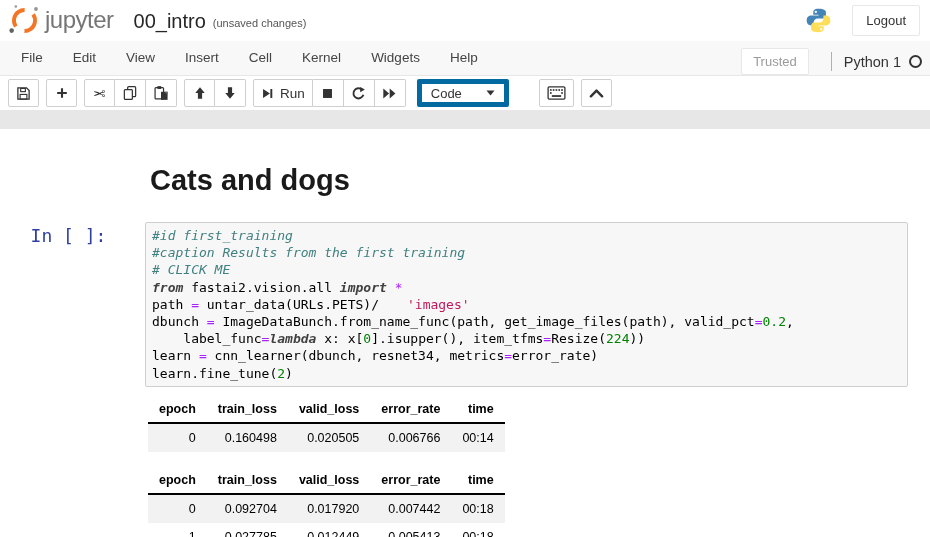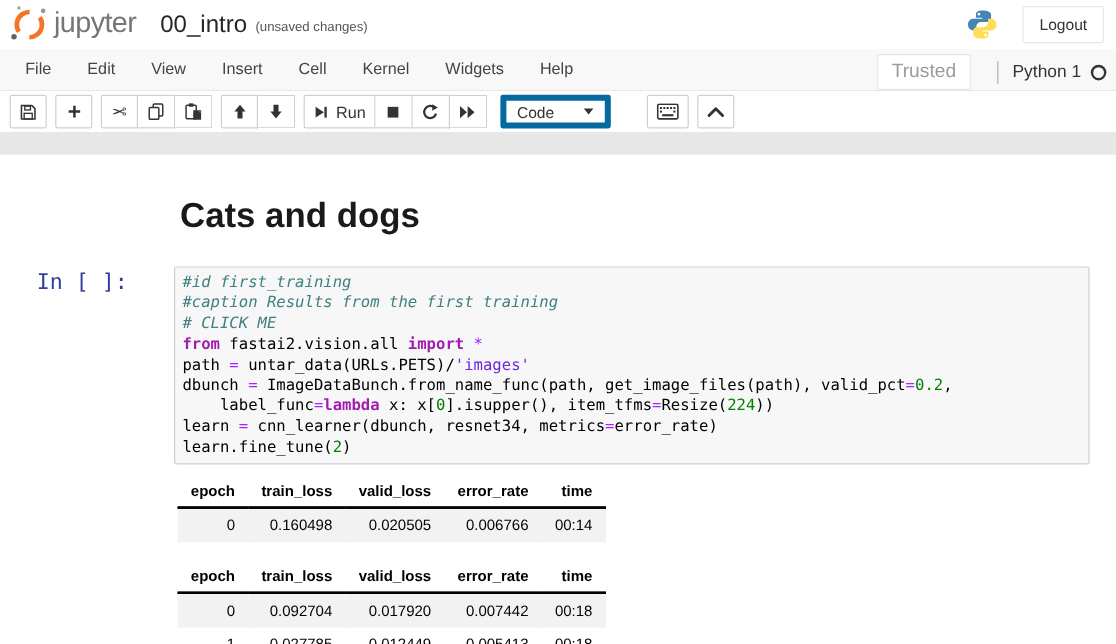--- a/index.html
+++ b/index.html
@@ -15,21 +15,21 @@
   .logo { display:flex; align-items:center; cursor:pointer; }
   .logo-text { font-size:24px; color:#767677; letter-spacing:-0.5px; margin-left:4px; line-height:1; padding-bottom:2px; }
   .nb-title { font-size:20px; color:#262626; margin-left:20px; line-height:1; }
   .autosave { font-size:11px; color:#555; margin-left:7px; padding-top:4px; }
   .header-right { margin-left:auto; display:flex; align-items:center; gap:20px; }
   .logout-btn { font-size:13px; color:#333; background:#fff; border:1px solid #e7e7e7; border-radius:2px; padding:7px 13px; cursor:pointer; font-family:inherit; }
   
   .menubar { height:35px; background:#f8f8f8; border-bottom:1px solid #e7e7e7; display:flex; align-items:flex-end; padding:0 6px; }
   .menu-item { font-size:13.5px; color:#444; padding:0 15px; line-height:34px; cursor:pointer; }
   .menu-right { margin-left:auto; display:flex; align-items:center; padding-right:2px; }
-  .trusted { border:1px solid #e7e7e7; background:#fff; color:#9b9b9b; font-size:16px; padding:5px 11px; border-radius:2px;margin-left:11px; }
+  .trusted { border:1px solid #e7e7e7; background:#fff; color:#9b9b9b; font-size:13px; padding:5px 11px; border-radius:2px;margin-left:11px; }
   .mr-divider { width:1px; height:19px; background:#b0b0b0; margin:0 12px 0 22px; }
   .kernel-name { font-size:14.5px; color:#333; margin-right:8px; }
   .kernel-circle { width:13px; height:13px; border:2px solid #333; border-radius:50%; }
   
   .toolbar { height:34px; background:#fff; display:flex; align-items:center; padding:0 8px; gap:7px; }
   .btn-group { display:flex; }
   .tb-btn { min-width:31px; height:28px; background:#fff; border:1px solid #cfcfcf; display:flex; align-items:center; justify-content:center; padding:0 7px; cursor:pointer; }
   .btn-group .tb-btn:first-child { border-radius:2px 0 0 2px; }
   .btn-group .tb-btn:last-child { border-radius:0 2px 2px 0; }
   .btn-group .tb-btn:only-child { border-radius:2px; }
@@ -41,23 +41,23 @@
   
   .band { height:19px; background:#e7e7e7; }
   .notebook { background:#fff; height:408px; padding-top:37px; overflow:hidden; }
   .md-cell h1 { margin:0 0 0 150px; font-size:29px; font-weight:bold; color:#1a1a1a; line-height:1; }
   .cell-row { display:flex; margin-top:27px; }
   .prompt-col { width:145px; flex:0 0 145px; text-align:center; padding-right:8px; padding-top:5px;
     font-family:"DejaVu Sans Mono", monospace; font-size:18px; line-height:17px; color:#303F9F; }
   .input-area { flex:1; margin-right:22px; border:1px solid #cfcfcf; border-radius:2px; background:#f7f7f7; padding:4px 6px; }
   .input-area pre { margin:0; font-family:"DejaVu Sans Mono", monospace; font-size:13px; line-height:17.2px; color:#000; }
   .tok-c { color:#408080; font-style:italic; }
-  .tok-k { color:#a21caf; font-weight:bold; }
+  .tok-k { color:#404040; font-weight:bold;font-style:italic; }
   .tok-o { color:#AA22FF; }
-  .tok-s { color:#6d28d9; }
+  .tok-s { color:#be185d;margin-left:28px; }
   .tok-n { color:#008000; }
   .output-row { display:flex; margin-top:9px; }
   .outputs { flex:1; }
   .outputs table { border-collapse:collapse; font-size:12.5px; color:#000; margin:0 0 15px 3px; }
   .outputs th { font-weight:bold; padding:6px 11px; border-bottom:2px solid #000; text-align:right; white-space:nowrap; }
   .outputs td { padding:7px 11px; text-align:right; white-space:nowrap; }
   .outputs tbody tr:nth-child(odd) { background:#f2f2f2; }
   svg.ic { display:block; }
 </style>
 </head>

